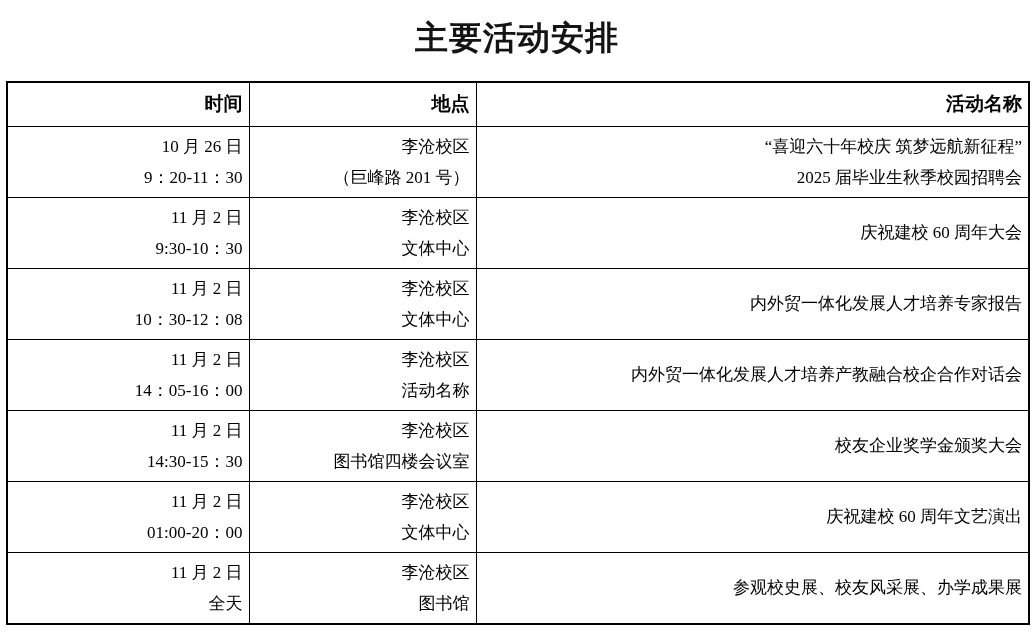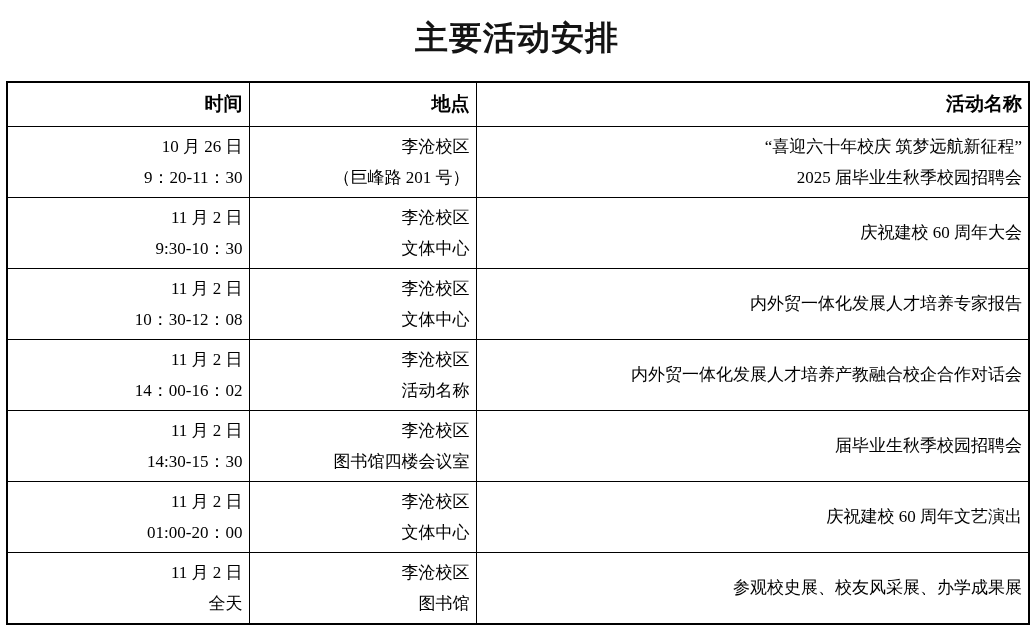--- a/index.html
+++ b/index.html
@@ -122,42 +122,42 @@
             <div class="cell-line">文体中心</div>
           </td>
     <td>
             <div class="cell-line">内外贸一体化发展人才培养专家报告</div>
           </td>
   </tr>
 
   <tr>
     <td>
             <div class="cell-line">11 月 2 日</div>
-            <div class="cell-line">14：00-16：02</div>
+            <div class="cell-line">14：05-16：00</div>
           </td>
     <td>
             <div class="cell-line">李沧校区</div>
             <div class="cell-line">活动名称</div>
           </td>
     <td>
             <div class="cell-line">内外贸一体化发展人才培养产教融合校企合作对话会</div>
           </td>
   </tr>
 
   <tr>
     <td>
             <div class="cell-line">11 月 2 日</div>
             <div class="cell-line">14:30-15：30</div>
           </td>
     <td>
             <div class="cell-line">李沧校区</div>
             <div class="cell-line">图书馆四楼会议室</div>
           </td>
     <td>
-            <div class="cell-line">届毕业生秋季校园招聘会</div>
+            <div class="cell-line">校友企业奖学金颁奖大会</div>
           </td>
   </tr>
 
   <tr>
     <td>
             <div class="cell-line">11 月 2 日</div>
             <div class="cell-line">01:00-20：00</div>
           </td>
     <td>
             <div class="cell-line">李沧校区</div>

